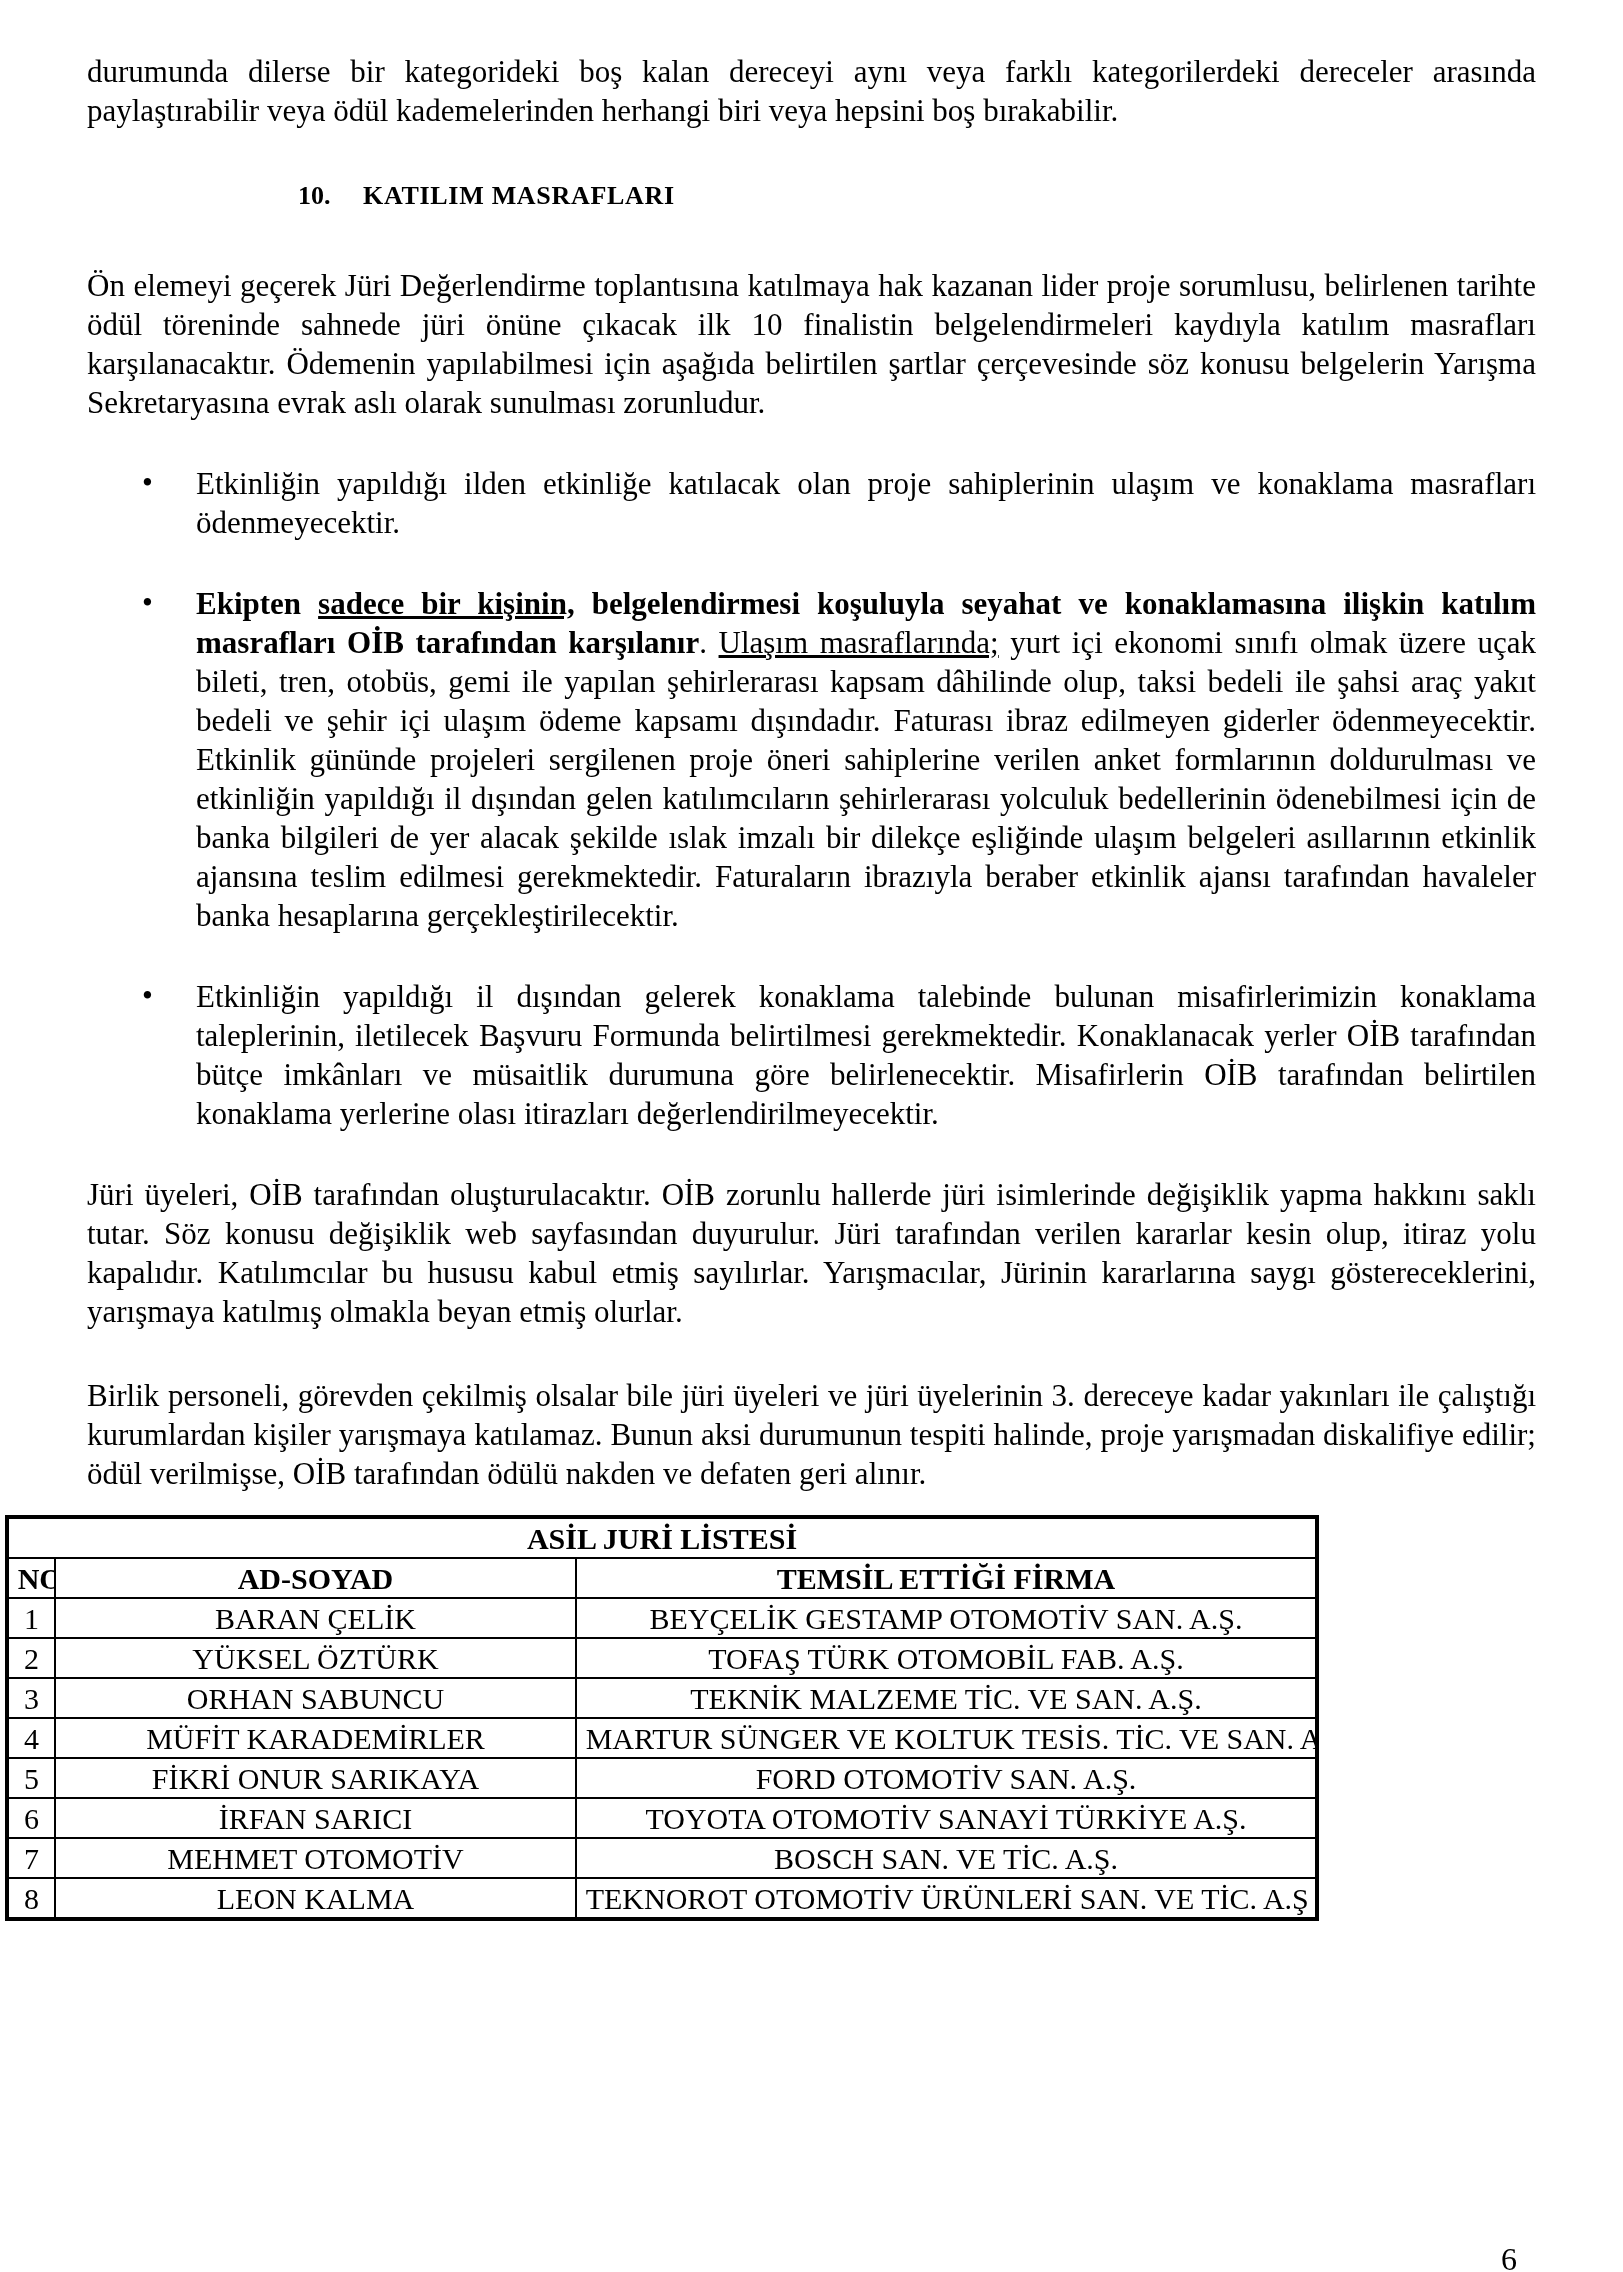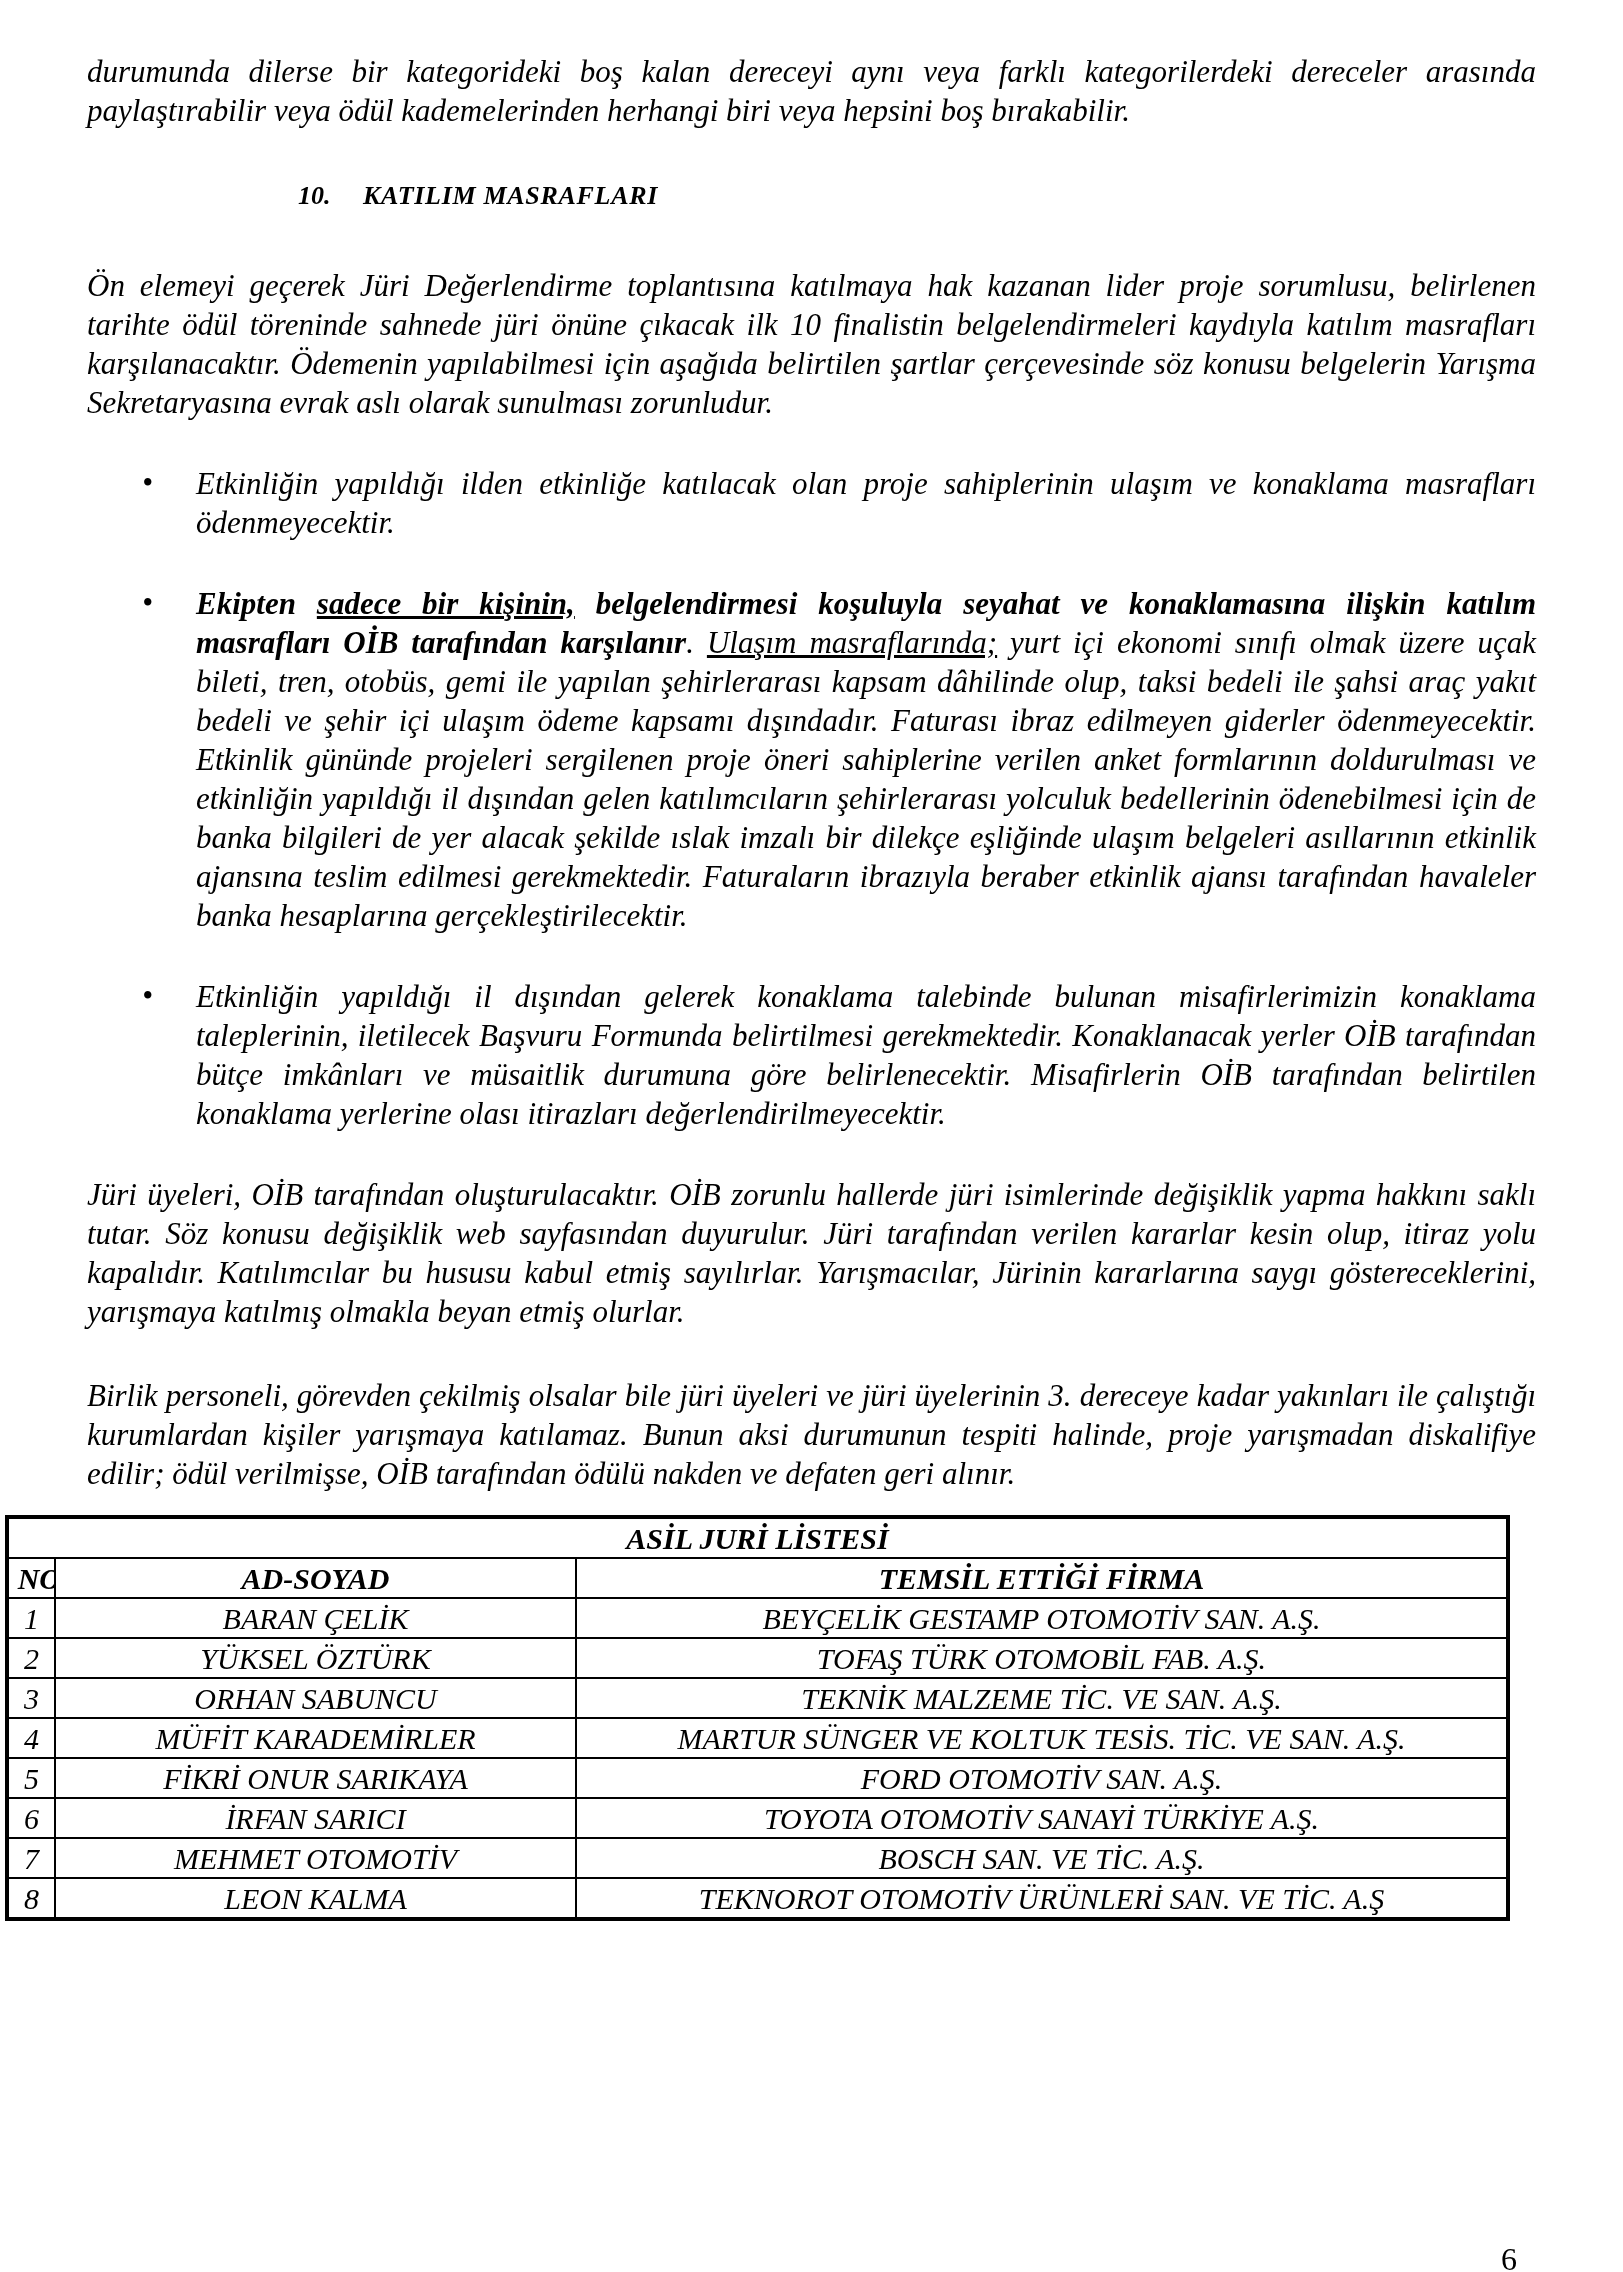--- a/index.html
+++ b/index.html
@@ -4,21 +4,21 @@
 <style>
   html,body{margin:0;padding:0;background:#ffffff;}
   .page{
     position:relative;
     width:1623px;height:2273px;
     background:#ffffff;color:#000000;
     font-family:"Liberation Serif","DejaVu Serif",serif;
     font-size:31px;line-height:39px;
     overflow:hidden;
   }
-  .content{padding:52px 87px 0 87px;font-style:italic;}
+  .content{padding:52px 87px 0 87px;}
   p{margin:0;text-align:justify;}
   .heading{
     font-weight:700;font-size:26px;line-height:41px;
     margin:45px 0 0 211px;text-align:left;
   }
   .heading .num{display:inline-block;}
   .heading .ttl{display:inline-block;margin-left:26px;letter-spacing:0.7px;}
   .lead{margin-top:50px;}
   ul.bullets{list-style:none;margin:0;padding:0;}
   ul.bullets>li{
@@ -26,21 +26,21 @@
   }
   ul.bullets>li::before{
     content:"\2022";position:absolute;left:55px;top:-1.5px;font-size:31px;
   }
   .b{font-weight:700;}
   .u{text-decoration:underline;}
   .p-gap{margin-top:42px;}
   .p-gap2{margin-top:45px;}
   table.jury{
     border-collapse:collapse;table-layout:fixed;
-    width:1505px;margin:22px 0 0 -82px;
+    width:1314px;margin:22px 0 0 -82px;
     border:4.4px solid #000;
   }
   table.jury th,table.jury td{
     border:2.9px solid #000;
     height:38px;vertical-align:middle;
     font-size:30px;line-height:33px;
     padding:0 8.7px;overflow:hidden;white-space:nowrap;
   }
   table.jury th{font-weight:700;text-align:center;}
   th.tbl-title{font-size:31px;height:39px;}

